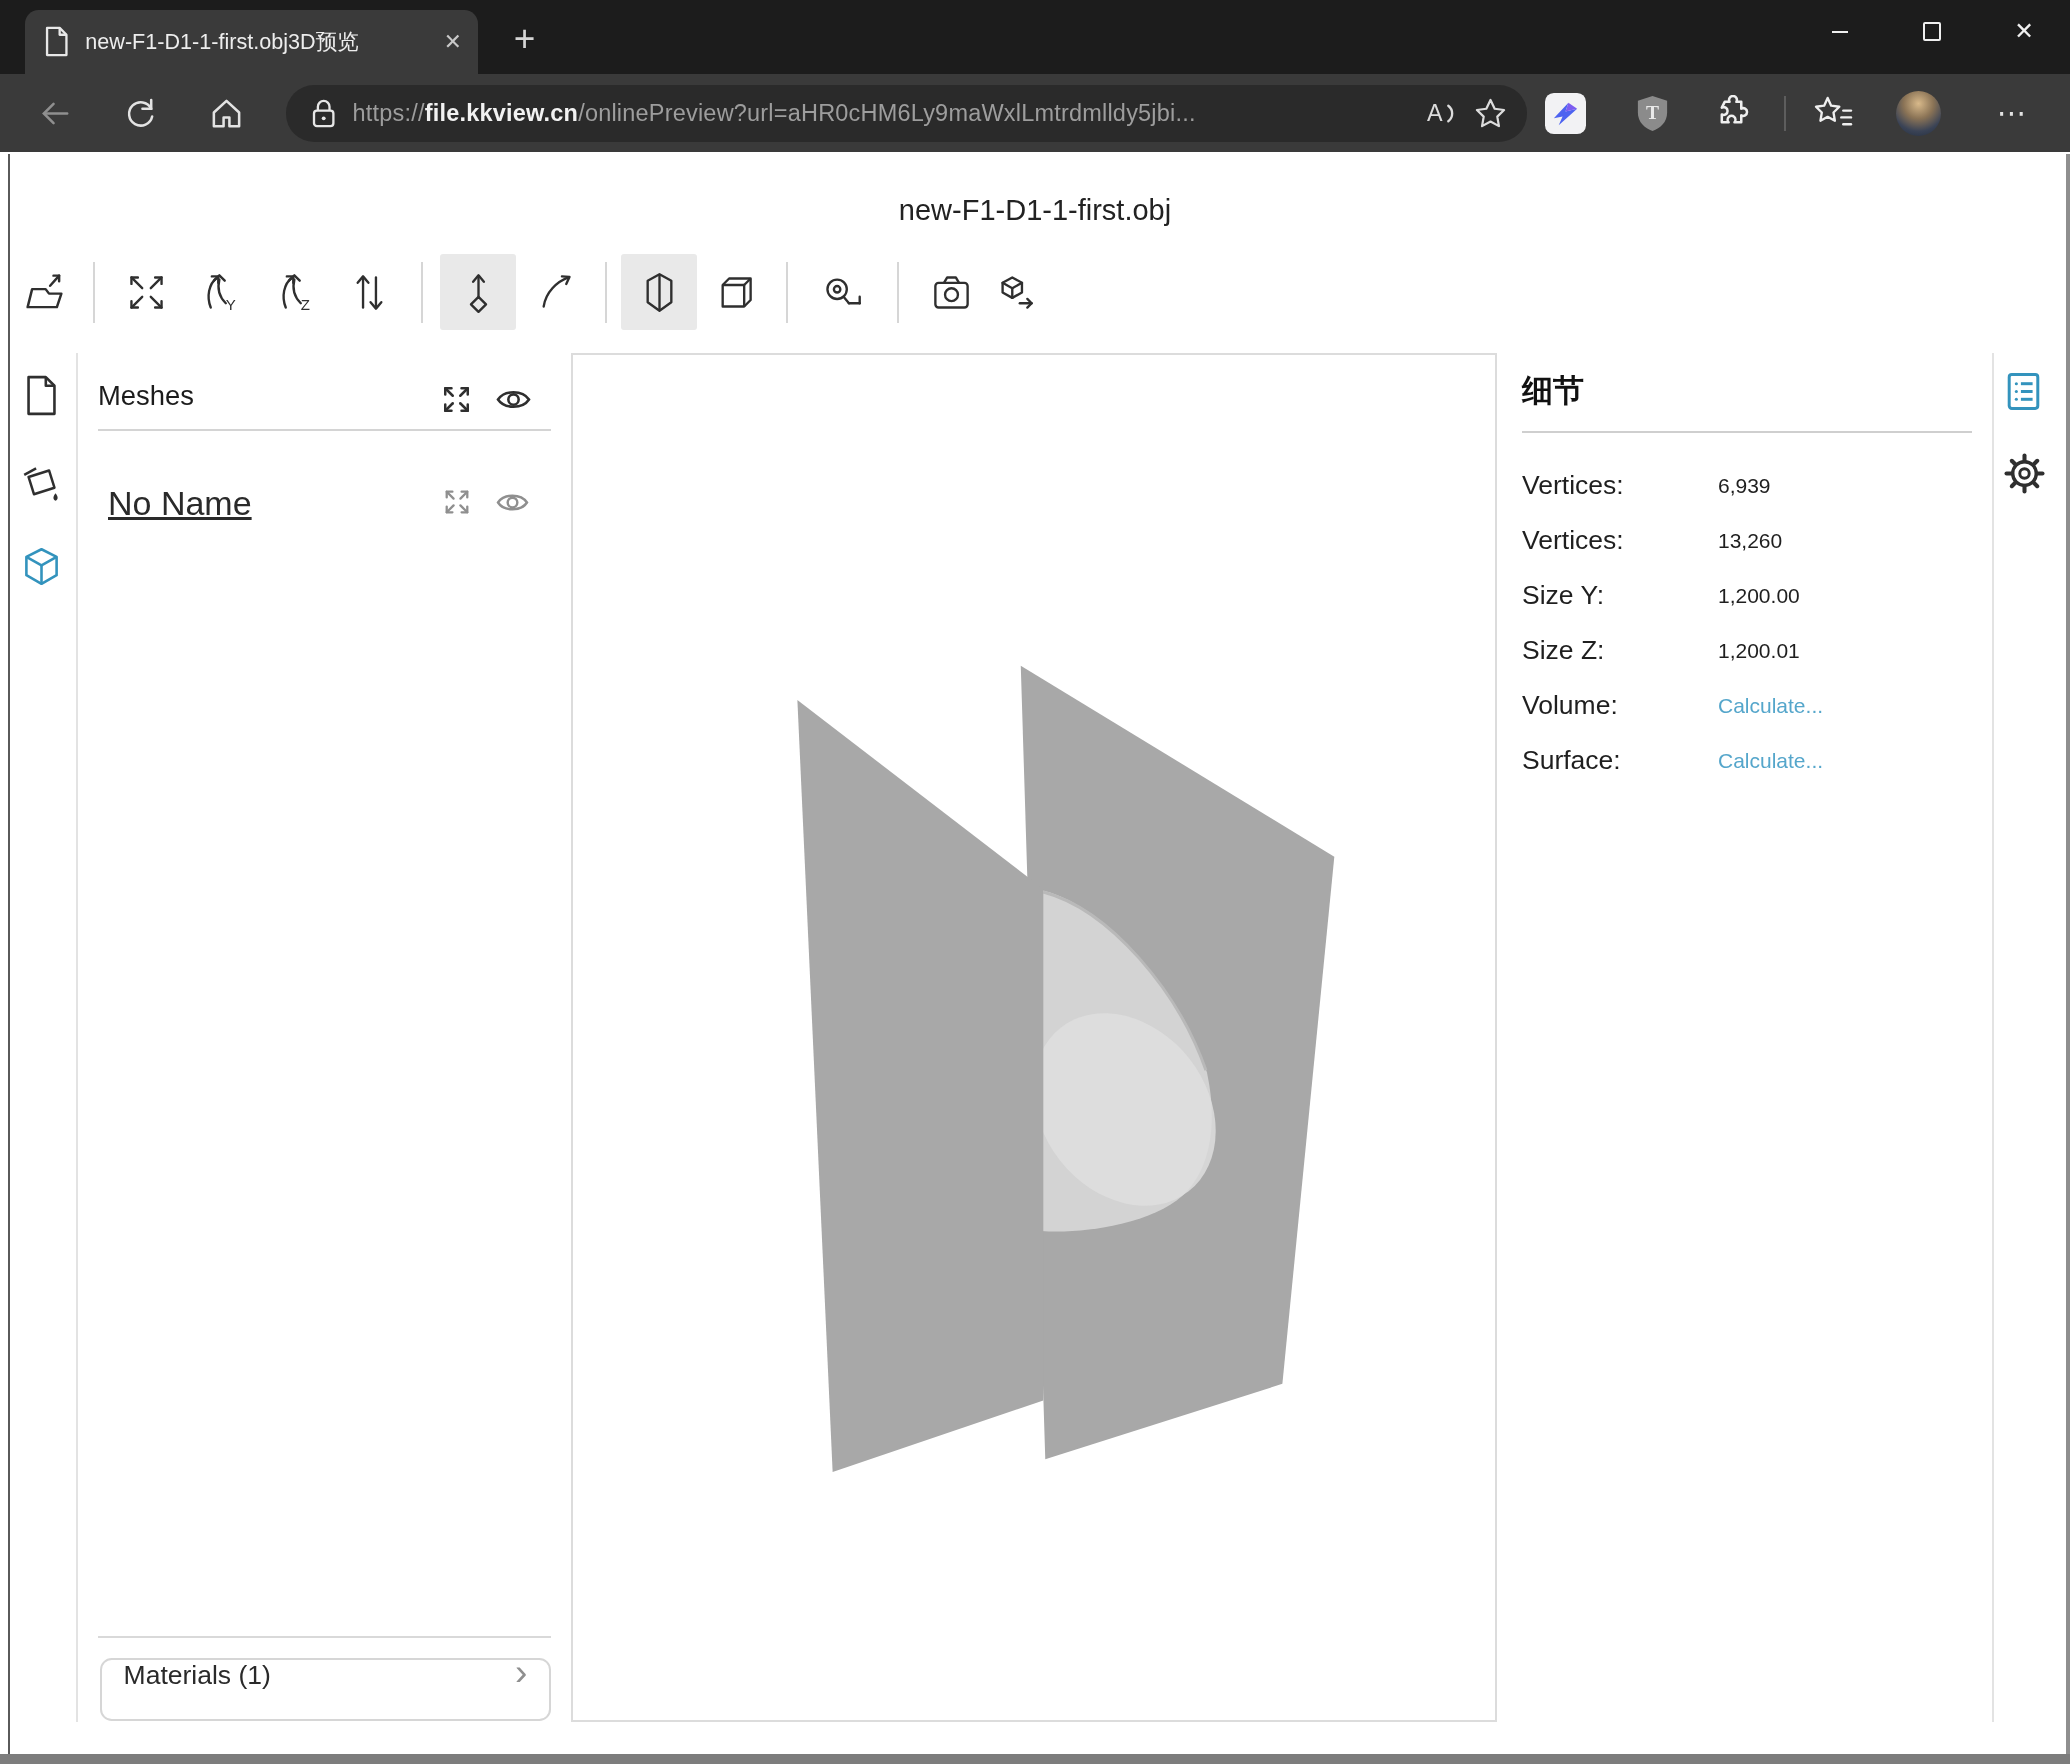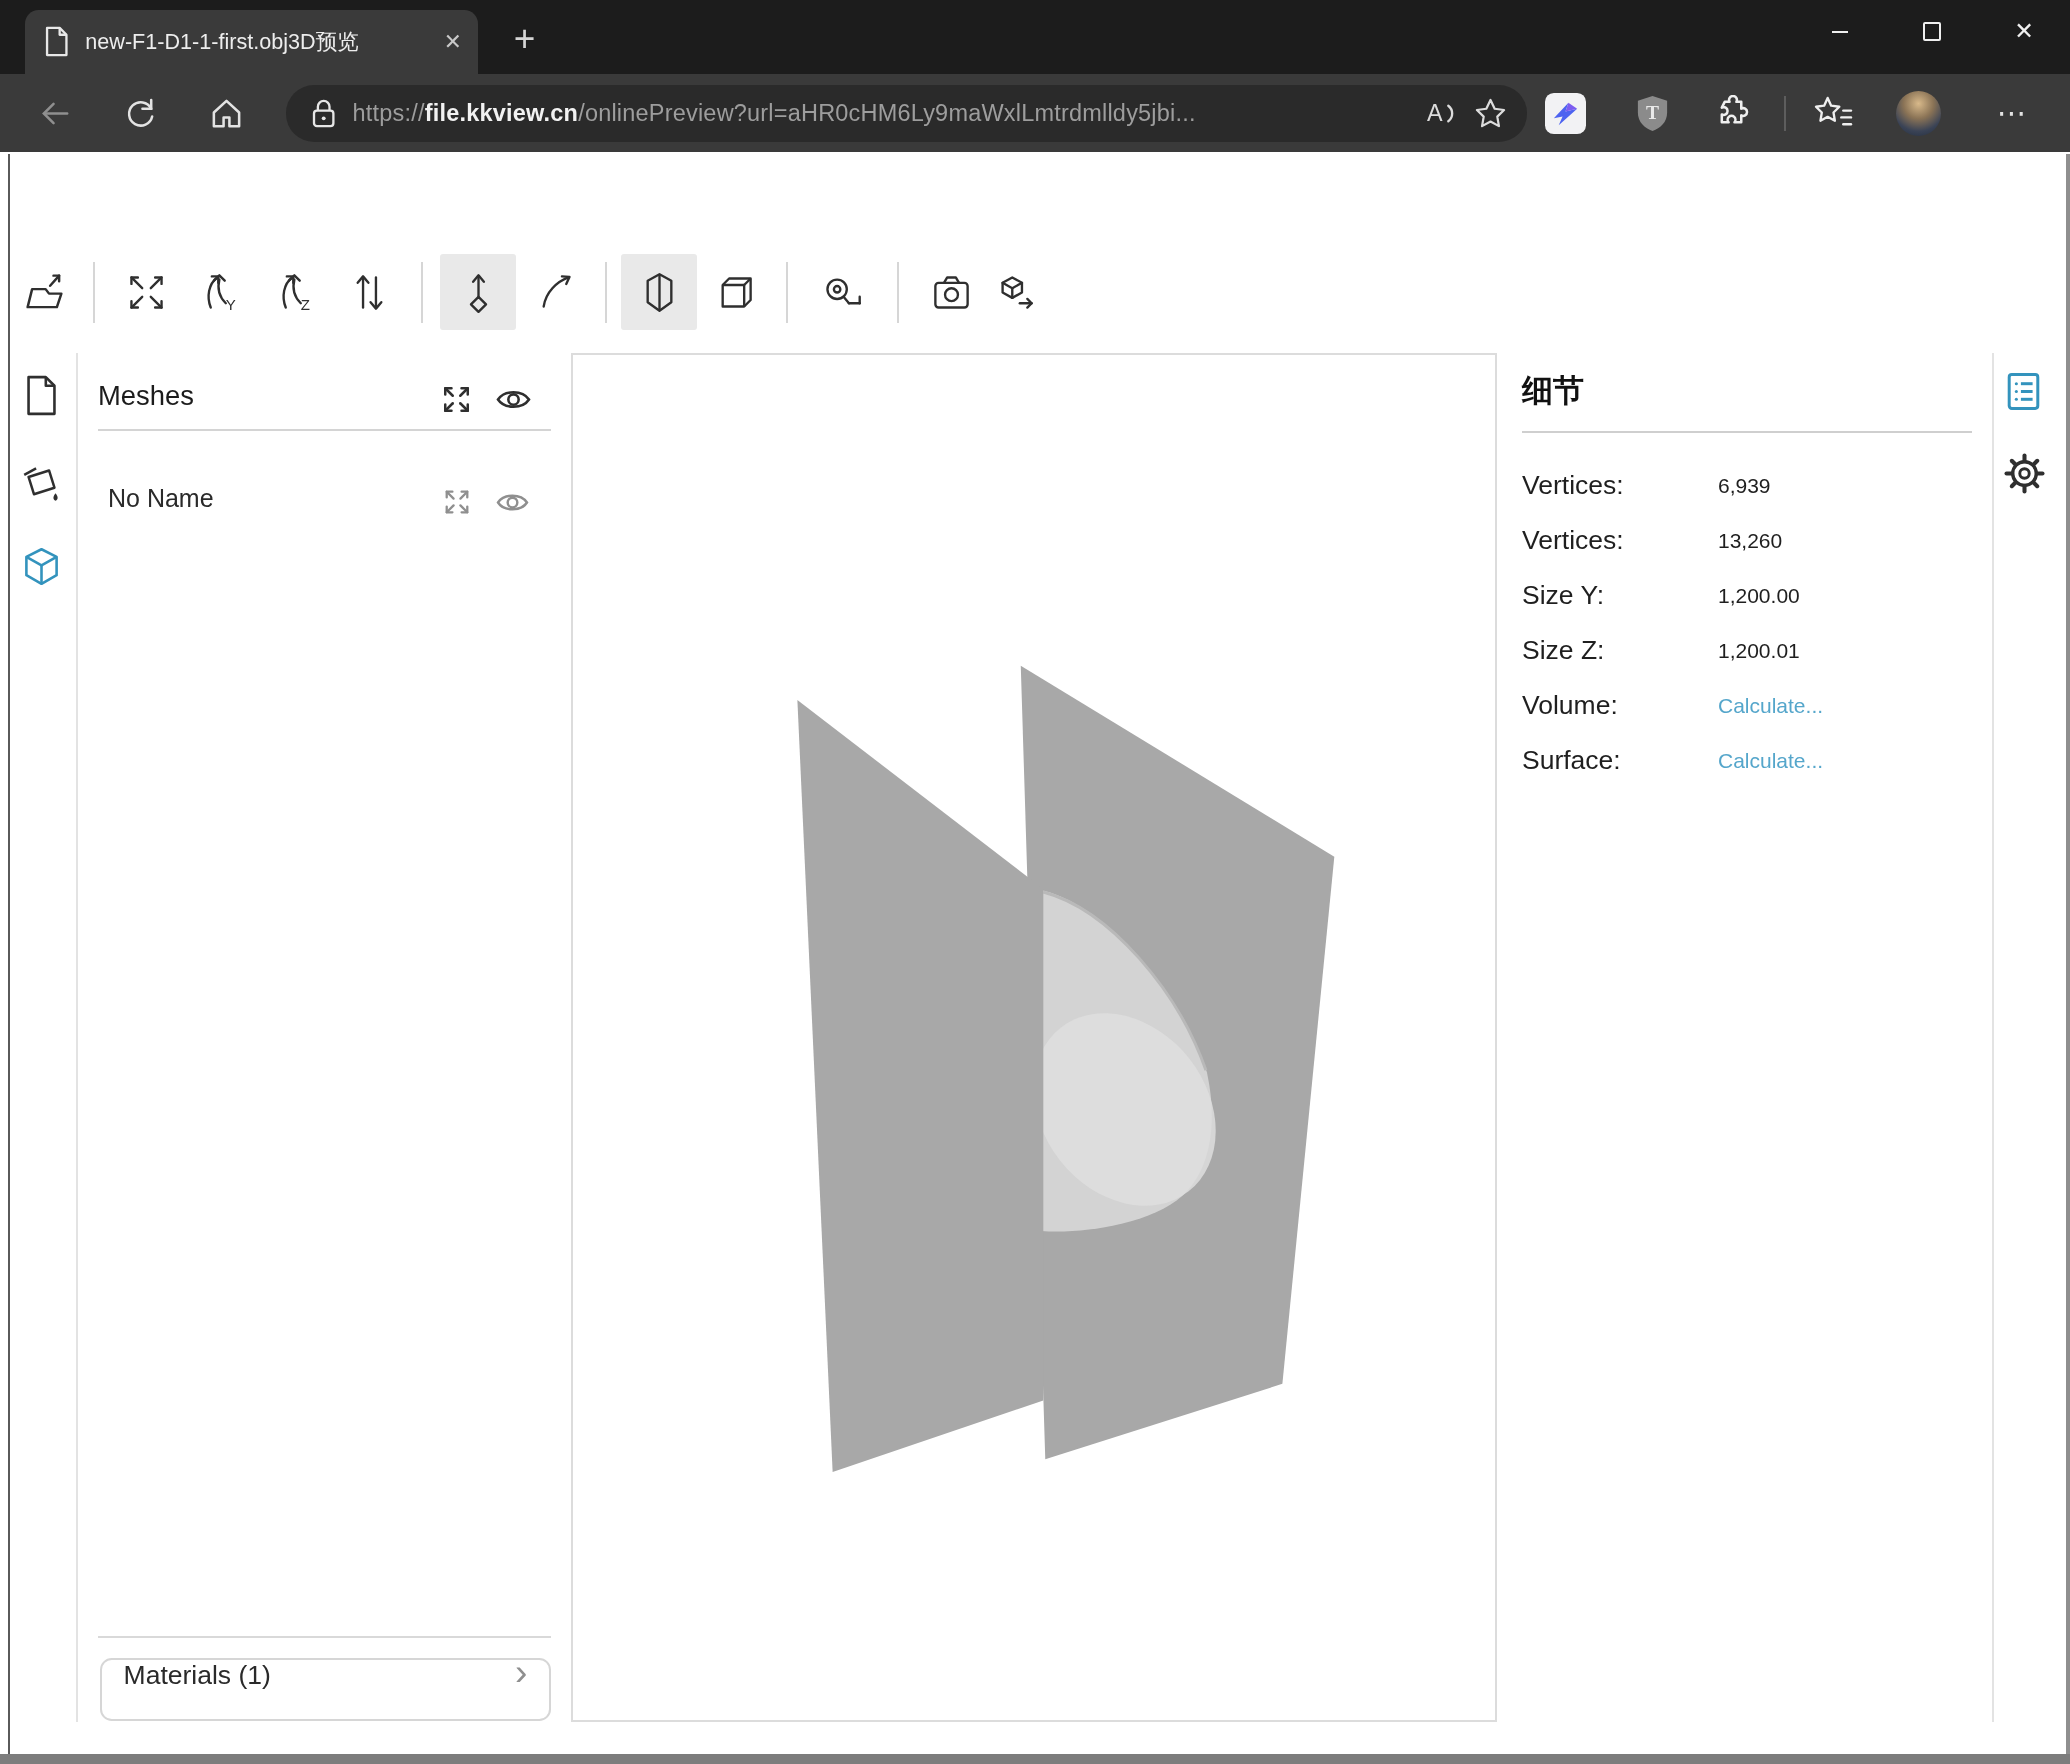--- a/index.html
+++ b/index.html
@@ -34,21 +34,21 @@
 
   
   .page-title{position:absolute;left:0;top:194px;width:2070px;text-align:center;font-size:29px;color:#222;}
   .tbtn{position:absolute;top:254px;width:76px;height:76px;display:flex;align-items:center;justify-content:center;border-radius:2.9px;}
   .tbtn.sel{background:#e9e9e9;}
   .tdiv{position:absolute;top:262px;width:2px;height:61px;background:#d6d6d6;}
   .rail-btn{position:absolute;display:flex;align-items:center;justify-content:center;width:43px;height:43px;}
   .panel-title{font-size:27.4px;color:#1c1c1c;}
   .hline{position:absolute;height:2px;background:#d4d4d4;}
   .vline{position:absolute;width:2px;background:#e3e3e3;}
-  .mesh-name{font-size:25px;color:#2a2a2a;}
+  .mesh-name{font-size:34px;color:#2a2a2a;text-decoration:underline;}
   .mat-btn{position:absolute;left:100px;top:1658px;width:451px;height:63px;border:2px solid #d6d6d6;border-radius:11.8px;
            display:flex;padding:0 21.6px;box-sizing:border-box;background:#fff;}
   .mat-btn span.lbl{font-size:26.5px;color:#2a2a2a;}
   .mat-btn span.chv{margin-left:auto;font-size:37px;color:#8f8f8f;line-height:1;margin-top:-5.9px;}
   .canvas{position:absolute;left:571px;top:353px;width:926px;height:1369px;border:2px solid #dcdcdc;box-sizing:border-box;background:#fff;}
   .dtitle{position:absolute;left:1522px;top:370px;font-size:31px;font-weight:bold;color:#111;}
   .drows{position:absolute;left:1522px;top:458px;width:450px;}
   .drow{height:55px;display:flex;align-items:center;}
   .dlabel{width:196px;font-size:26.5px;color:#1f1f1f;}
   .dvalue{font-size:21px;color:#1f1f1f;}
@@ -150,20 +150,21 @@
         <path d="M15,3 L18.6,11 L27,12.1 L21,18 L22.4,26.5 L15,22.4 L7.6,26.5 L9,18 L3,12.1 L11.4,11 Z"></path>
         <path d="M31,16 H39"></path>
           <path d="M29,23 H39"></path>
           <path d="M31,30 H39"></path>
       </svg>
     </div>
     <div class="avatar abs" style="left:1896px;top:16.7px;"></div>
     <div class="abs ctr dots" style="left:1988px;top:19.6px;width:49px;height:39px;">⋯</div>
   </div>
 
+  <div class="page-title">new-F1-D1-1-first.obj</div>
 
   <div>
     <div class="tbtn" style="left:6.9px;">
       <svg width="45" height="45" viewBox="0 0 40 40" fill="none" stroke="#2f2f2f" stroke-width="2.2" stroke-linejoin="round" stroke-linecap="round">
         <path d="M5,33 L9,17 H21 L24,21 H35 L31,33 Z"></path>
           <path d="M25,14 L33,5"></path>
           <path d="M28,5 H33 V10"></path>
       </svg>
     </div>
     <div class="tdiv" style="left:93px;"></div>

